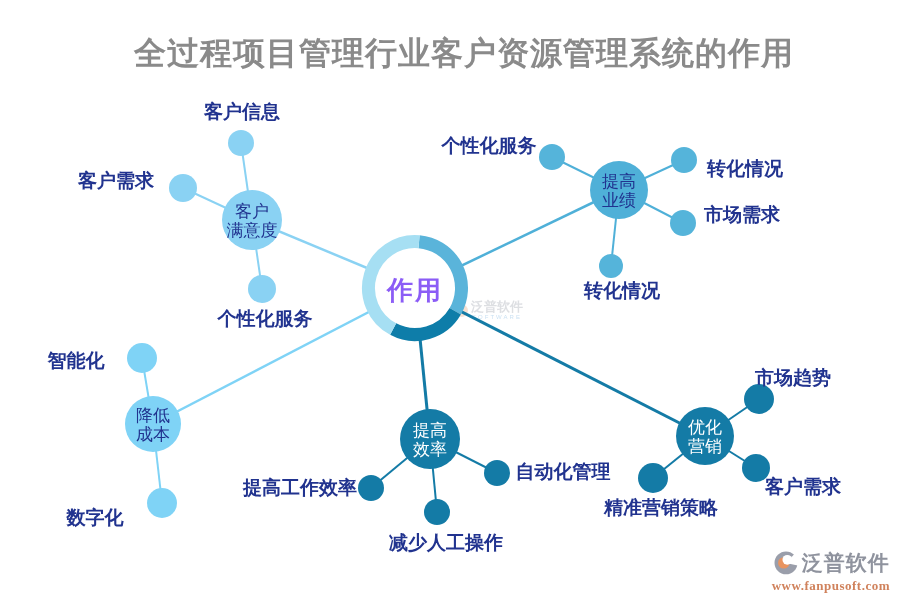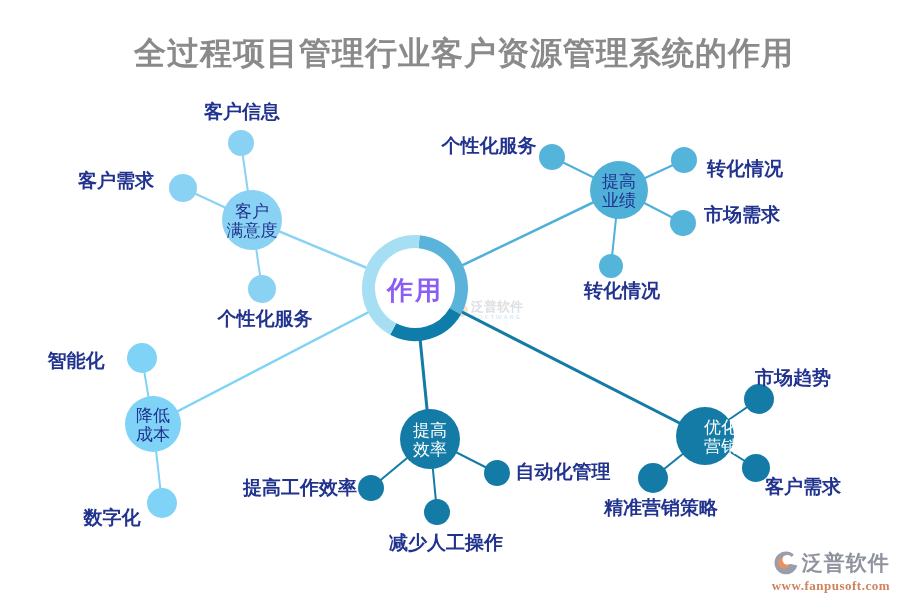--- a/index.html
+++ b/index.html
@@ -132,34 +132,34 @@
     <div>业绩</div>
   </div>
   <div class="hub-text" style="left:153px;top:425px;">
     <div>降低</div>
     <div>成本</div>
   </div>
   <div class="hub-text inv" style="left:430px;top:440px;">
     <div>提高</div>
     <div>效率</div>
   </div>
-  <div class="hub-text inv" style="left:705px;top:437px;margin-left:16px;">
+  <div class="hub-text inv" style="left:705px;top:437px;">
     <div>优化</div>
     <div>营销</div>
   </div>
 
   <div class="label" style="left:242px;top:112px;">客户信息</div>
   <div class="label" style="left:116px;top:181px;">客户需求</div>
   <div class="label" style="left:265px;top:319px;">个性化服务</div>
   <div class="label" style="left:489px;top:146px;">个性化服务</div>
   <div class="label" style="left:745px;top:153px;margin-top:16px;">转化情况</div>
   <div class="label" style="left:742px;top:215px;">市场需求</div>
   <div class="label" style="left:622px;top:291px;">转化情况</div>
   <div class="label" style="left:76px;top:361px;">智能化</div>
-  <div class="label" style="left:112px;top:518px;">数字化</div>
+  <div class="label" style="left:95px;top:518px;">数字化</div>
   <div class="label" style="left:300px;top:488px;">提高工作效率</div>
   <div class="label" style="left:446px;top:543px;">减少人工操作</div>
   <div class="label" style="left:563px;top:472px;">自动化管理</div>
   <div class="label" style="left:793px;top:378px;">市场趋势</div>
   <div class="label" style="left:803px;top:487px;">客户需求</div>
   <div class="label" style="left:661px;top:508px;">精准营销策略</div>
 
   <div class="logo">
     <div class="logo-row">
       <svg width="28" height="30" viewBox="0 0 30 34">

